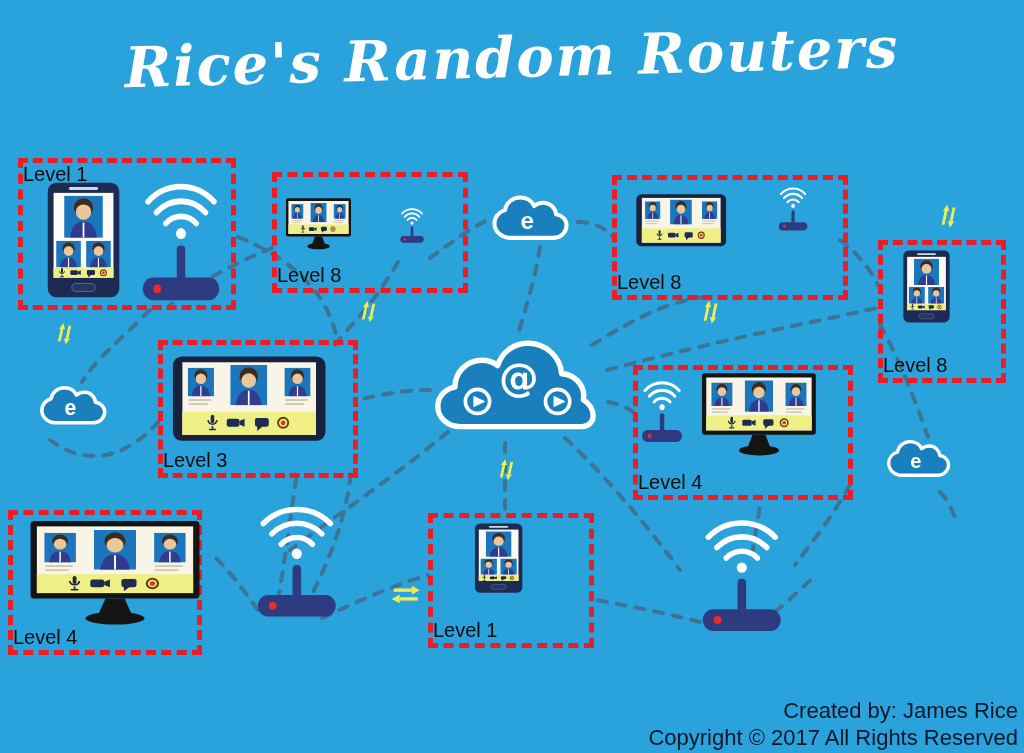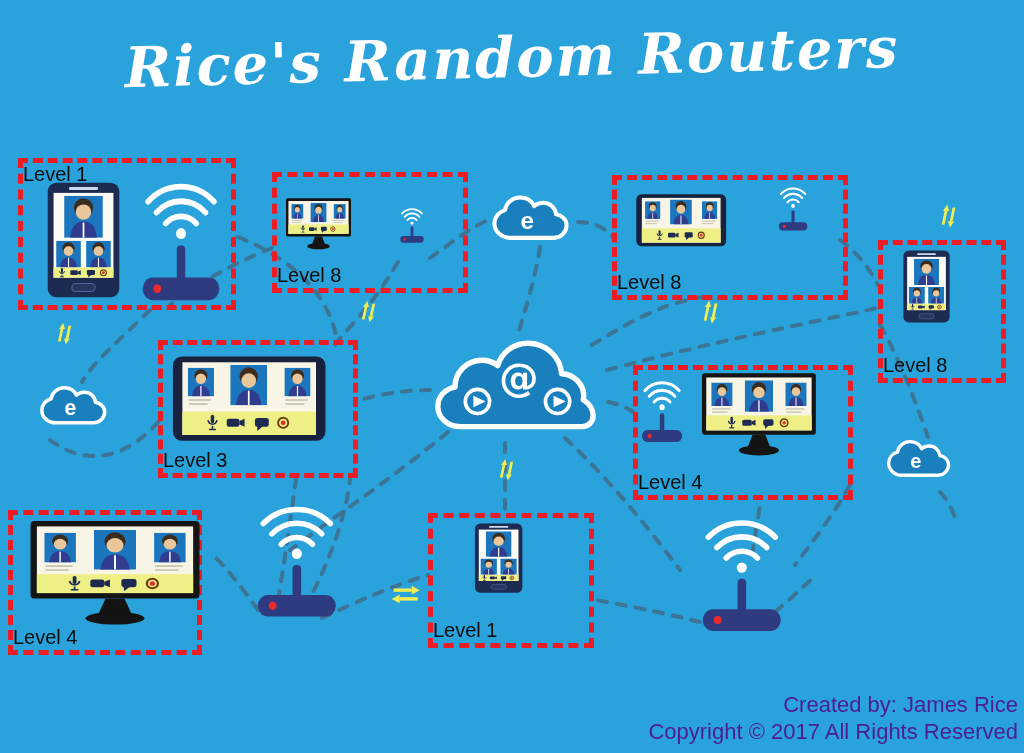--- a/index.html
+++ b/index.html
@@ -7,21 +7,21 @@
          font-family:"Liberation Sans",sans-serif;}
   .title{position:absolute;top:24px;left:0;width:100%;text-align:center;color:#ffffff;
          font-family:"DejaVu Serif",serif;font-style:italic;font-weight:bold;font-size:56px;
          letter-spacing:2px;transform:rotate(-1.5deg);z-index:6;}
   .lvl-box{position:absolute;border:5px dashed #ec1c24;z-index:3;box-sizing:border-box;}
   .lvl-label{position:absolute;left:0;right:0;text-align:left;font-size:20px;color:#0d0d0d;z-index:5;}
   .lbl-top{top:0px;}
   .lbl-bottom{bottom:1px;}
   svg.place{position:absolute;overflow:visible;z-index:4;}
   svg.bglines{position:absolute;left:0;top:0;z-index:1;}
-  .credit{position:absolute;right:6px;bottom:8px;text-align:right;color:#4c1d95;
+  .credit{position:absolute;right:6px;bottom:2px;text-align:right;color:#0f172a;
           font-size:22px;line-height:1.2;z-index:6;}
 </style>
 </head>
 <body>
 
 <svg width="0" height="0" style="position:absolute" aria-hidden="true">
   <defs>
     <symbol id="sym-tile" viewBox="0 0 40 44">
       <rect x="0" y="0" width="40" height="44" fill="#1b76bd"></rect>
       <circle cx="20" cy="12.5" r="10" fill="#3a2d20"></circle>

